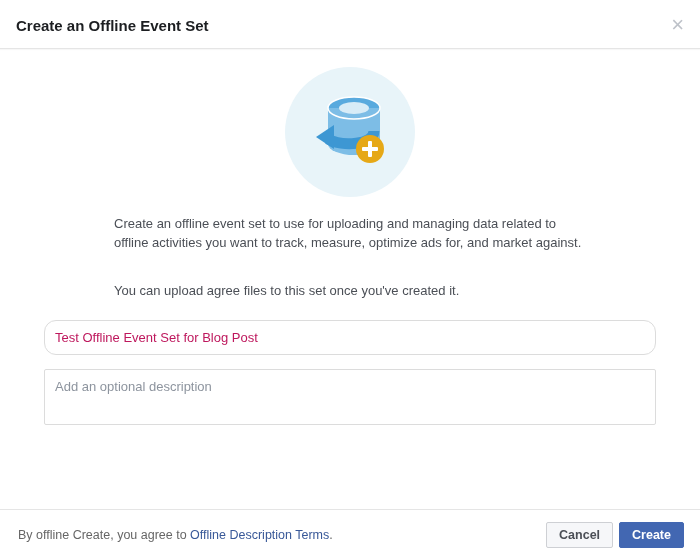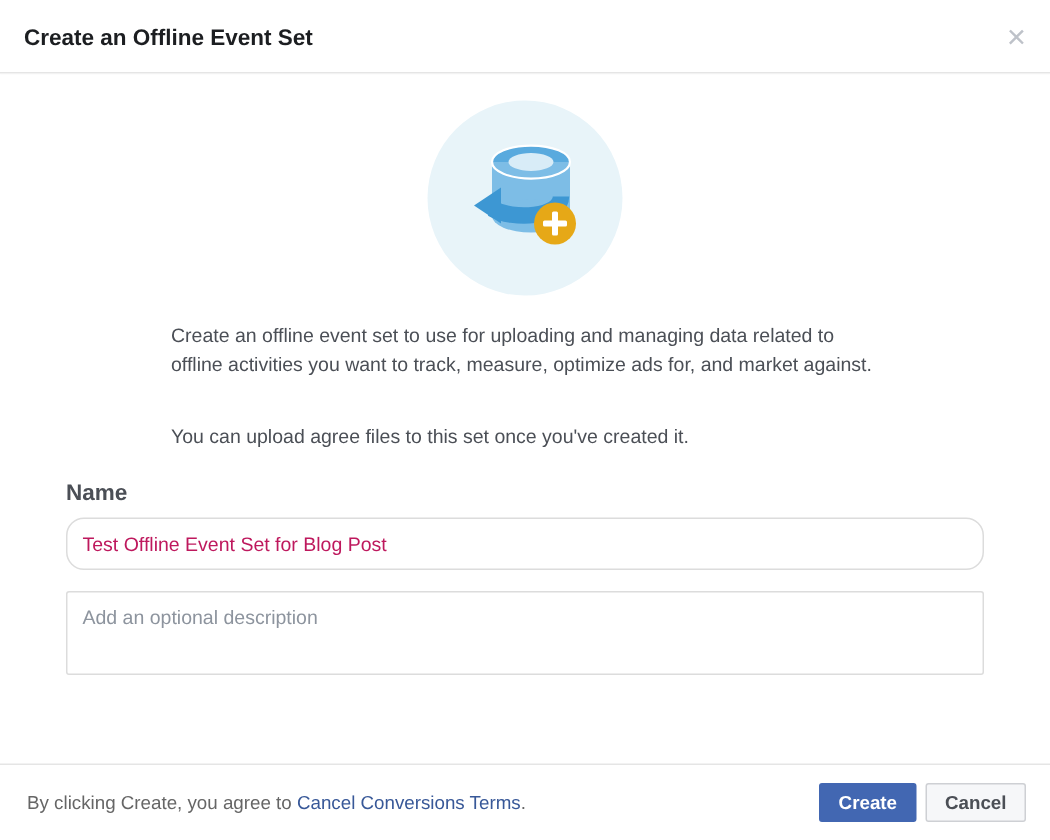--- a/index.html
+++ b/index.html
@@ -162,30 +162,29 @@
           <circle cx="66" cy="60" r="14" fill="#e6a817"></circle>
           <rect x="64" y="52" width="4" height="16" fill="#fff" rx="1"></rect>
           <rect x="58" y="58" width="16" height="4" fill="#fff" rx="1"></rect>
         </svg>
       </div>
     </div>
 
     <p class="para">Create an offline event set to use for uploading and managing data related to offline activities you want to track, measure, optimize ads for, and market against.</p>
     <p class="para2">You can upload agree files to this set once you've created it.</p>
 
-    <div class="field-label">Name</div>
     <input type="text" class="text-input" value="Test Offline Event Set for Blog Post" style="">
 
     <textarea class="textarea" placeholder="Add an optional description" style=""></textarea>
 
   </div>
 
   <div class="footer">
     <div class="terms">
-      <span>By clicking Create, you agree to </span><span class="terms-link">Cancel Conversions Terms</span><span>.</span>
+      <span>By offline Create, you agree to </span><span class="terms-link">Offline Description Terms</span><span>.</span>
     </div>
     <div class="btn-group">
+      <button class="btn btn-cancel">Cancel</button>
       <button class="btn btn-create">Create</button>
-      <button class="btn btn-cancel">Cancel</button>
     </div>
   </div>
 
 </div>
 
 </body></html>

